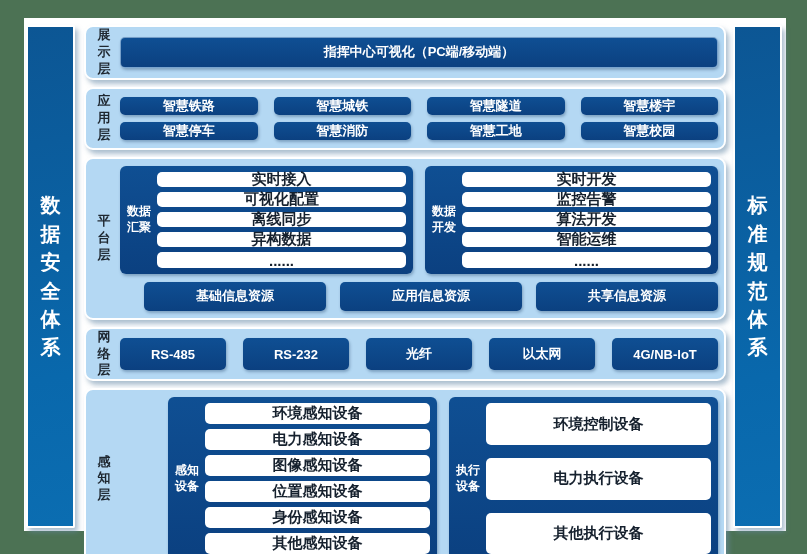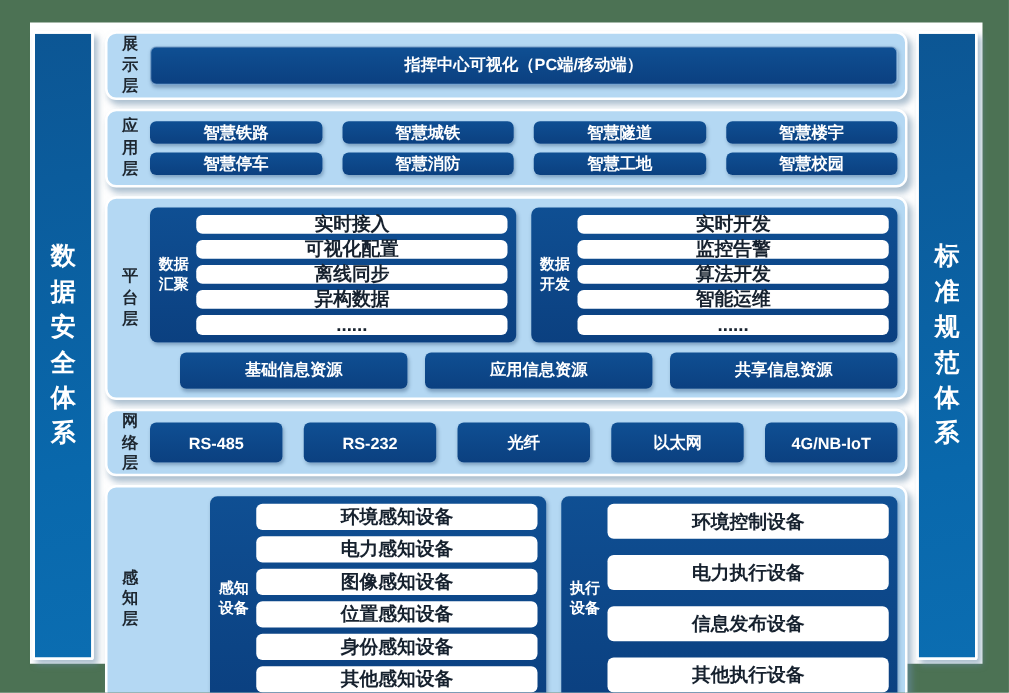--- a/index.html
+++ b/index.html
@@ -217,21 +217,20 @@
             <div class="chip">位置感知设备</div>
             <div class="chip">身份感知设备</div>
             <div class="chip">其他感知设备</div>
           </div>
         </div>
         <div class="group-box">
           <div class="group-label">执行设备</div>
           <div class="chip-grid loose">
             <div class="chip">环境控制设备</div>
             <div class="chip">电力执行设备</div>
-            <div class="chip">信息发布设备</div>
             <div class="chip">其他执行设备</div>
           </div>
         </div>
       </div>
     </div>
 
   </div>
 </div>
 
 </body></html>

